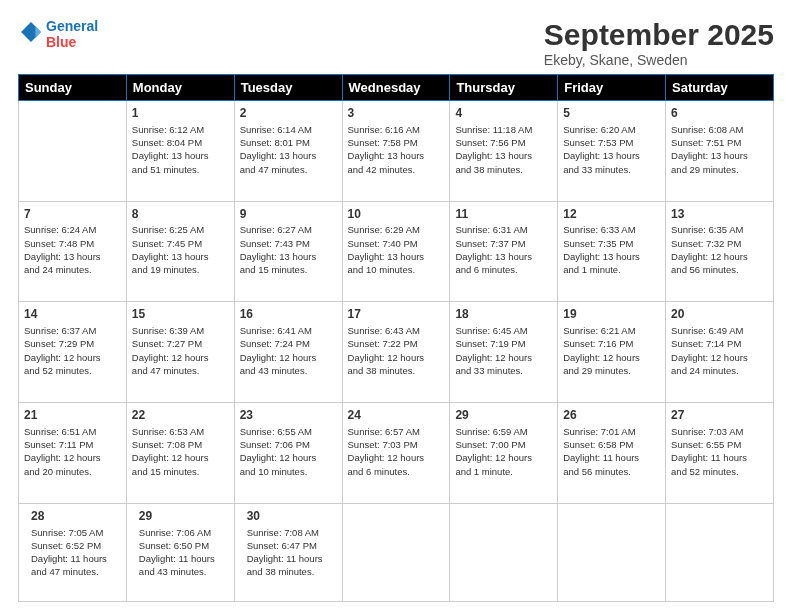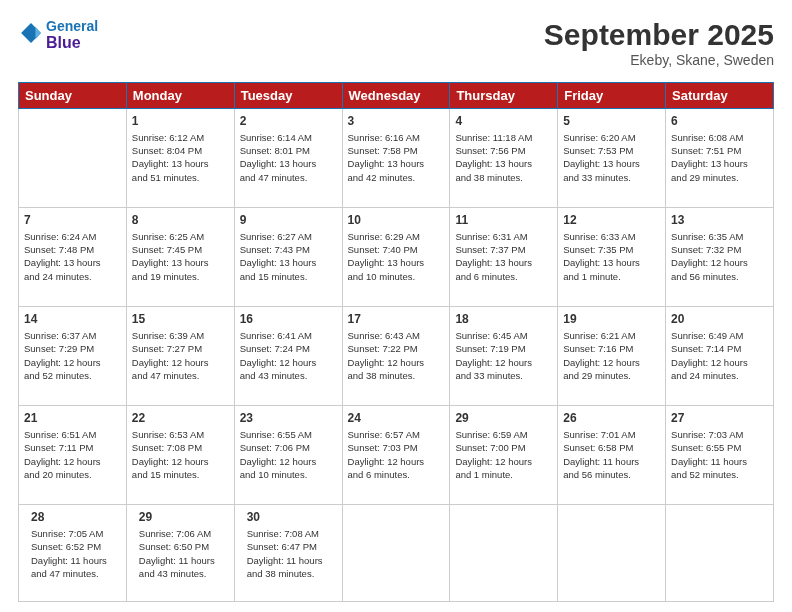--- a/index.html
+++ b/index.html
@@ -14,52 +14,52 @@
       width: 792px;
       height: 612px;
       padding: 18px 18px 10px 18px;
       display: flex;
       flex-direction: column;
     }
     .header {
       display: flex;
       justify-content: space-between;
       align-items: flex-start;
-      margin-bottom: 14px;
+      margin-bottom: 6px;
     }
     .logo {
       display: flex;
       align-items: center;
     }
     .logo-icon {
       width: 22px;
       height: 22px;
       margin-left: 2px;
     }
     .title-block {
-      text-align: right;
+      text-align: left;
     }
     .month-year {
       font-size: 30px;
       font-weight: bold;
       color: #333;
     }
     .location {
       font-size: 14px;
       color: #555;
     }
     .calendar {
       flex: 1;
       border: 1px solid #ccc;
       border-collapse: collapse;
       width: 100%;
       table-layout: fixed;
     }
     .calendar th {
-      background-color: #b91c1c;
+      background-color: #000000;
       color: #fff;
       text-align: left;
       padding: 5px 6px;
       font-size: 13px;
       font-weight: bold;
       border: 1px solid #1a73b5;
     }
     .calendar td {
       border: 1px solid #ccc;
       vertical-align: top;
@@ -92,21 +92,21 @@
   <div class="header">
     <div class="logo">
       <div>
         <svg class="logo-icon" viewBox="0 0 40 40">
           <polygon points="20,2 38,20 20,38 2,20" fill="#1a73b5"></polygon>
           <polygon points="28,8 38,20 28,32" fill="#5aaee0"></polygon>
         </svg>
       </div>
       <div style="margin-left:4px;">
         <div style="font-size:14px;font-weight:bold;color:#1a73b5;">General</div>
-        <div style="font-size:16px;font-weight:bold;color:#4c1d95;">Blue</div>
+        <div style="font-size:14px;font-weight:bold;color:#ef4444;">Blue</div>
       </div>
     </div>
     <div class="title-block">
       <div class="month-year">September 2025</div>
       <div class="location">Ekeby, Skane, Sweden</div>
     </div>
   </div>
 
   <table class="calendar">
     <thead>

